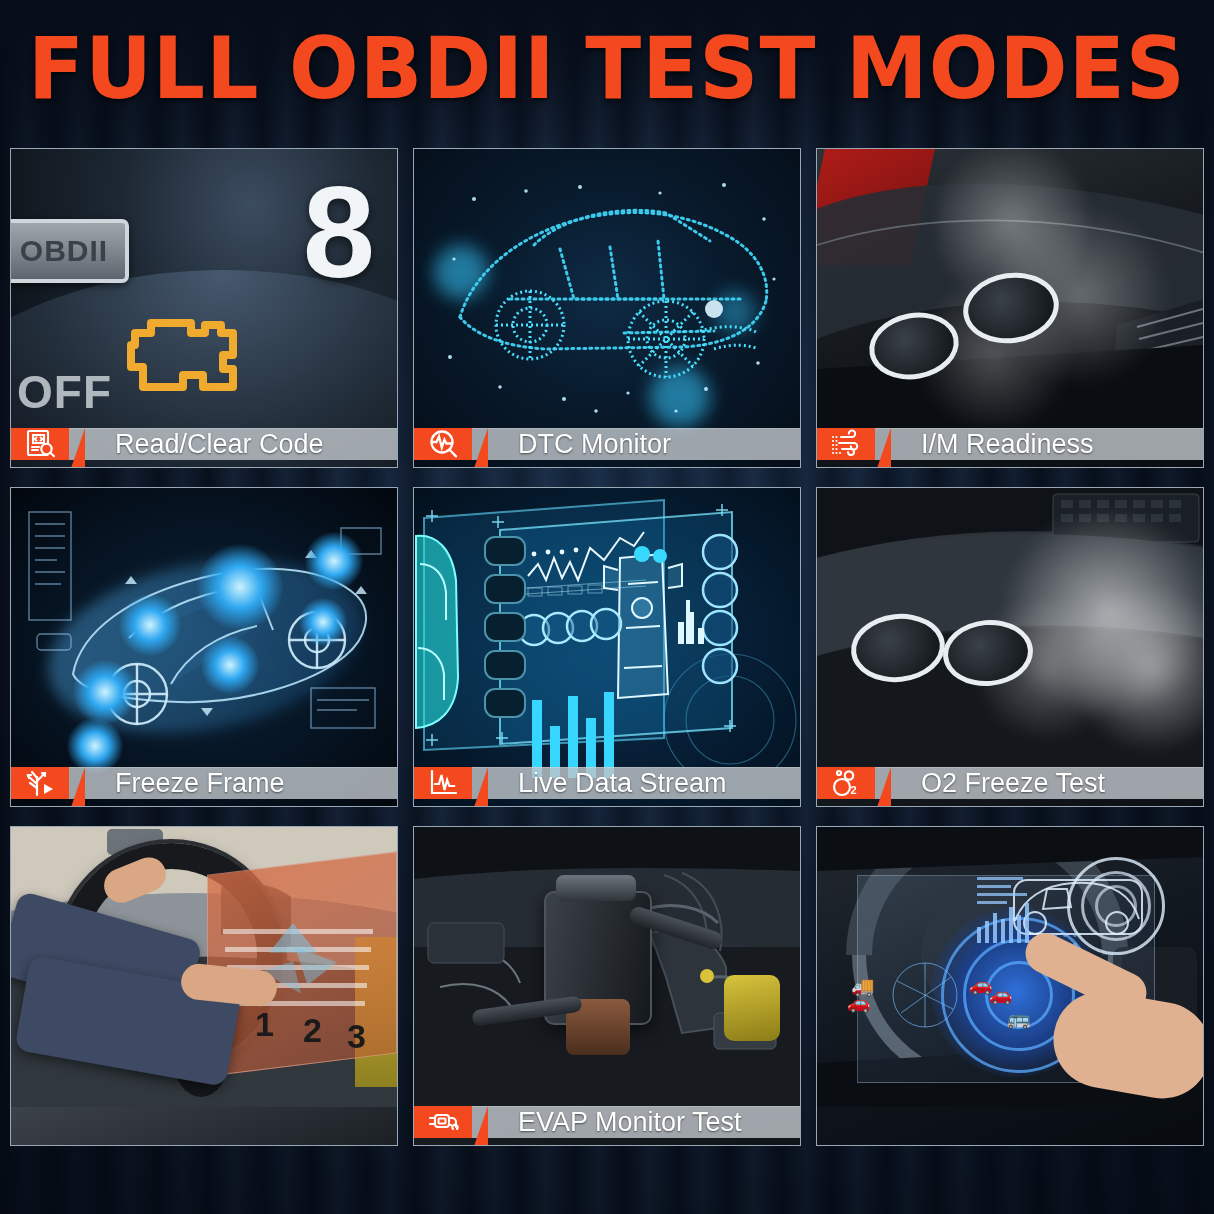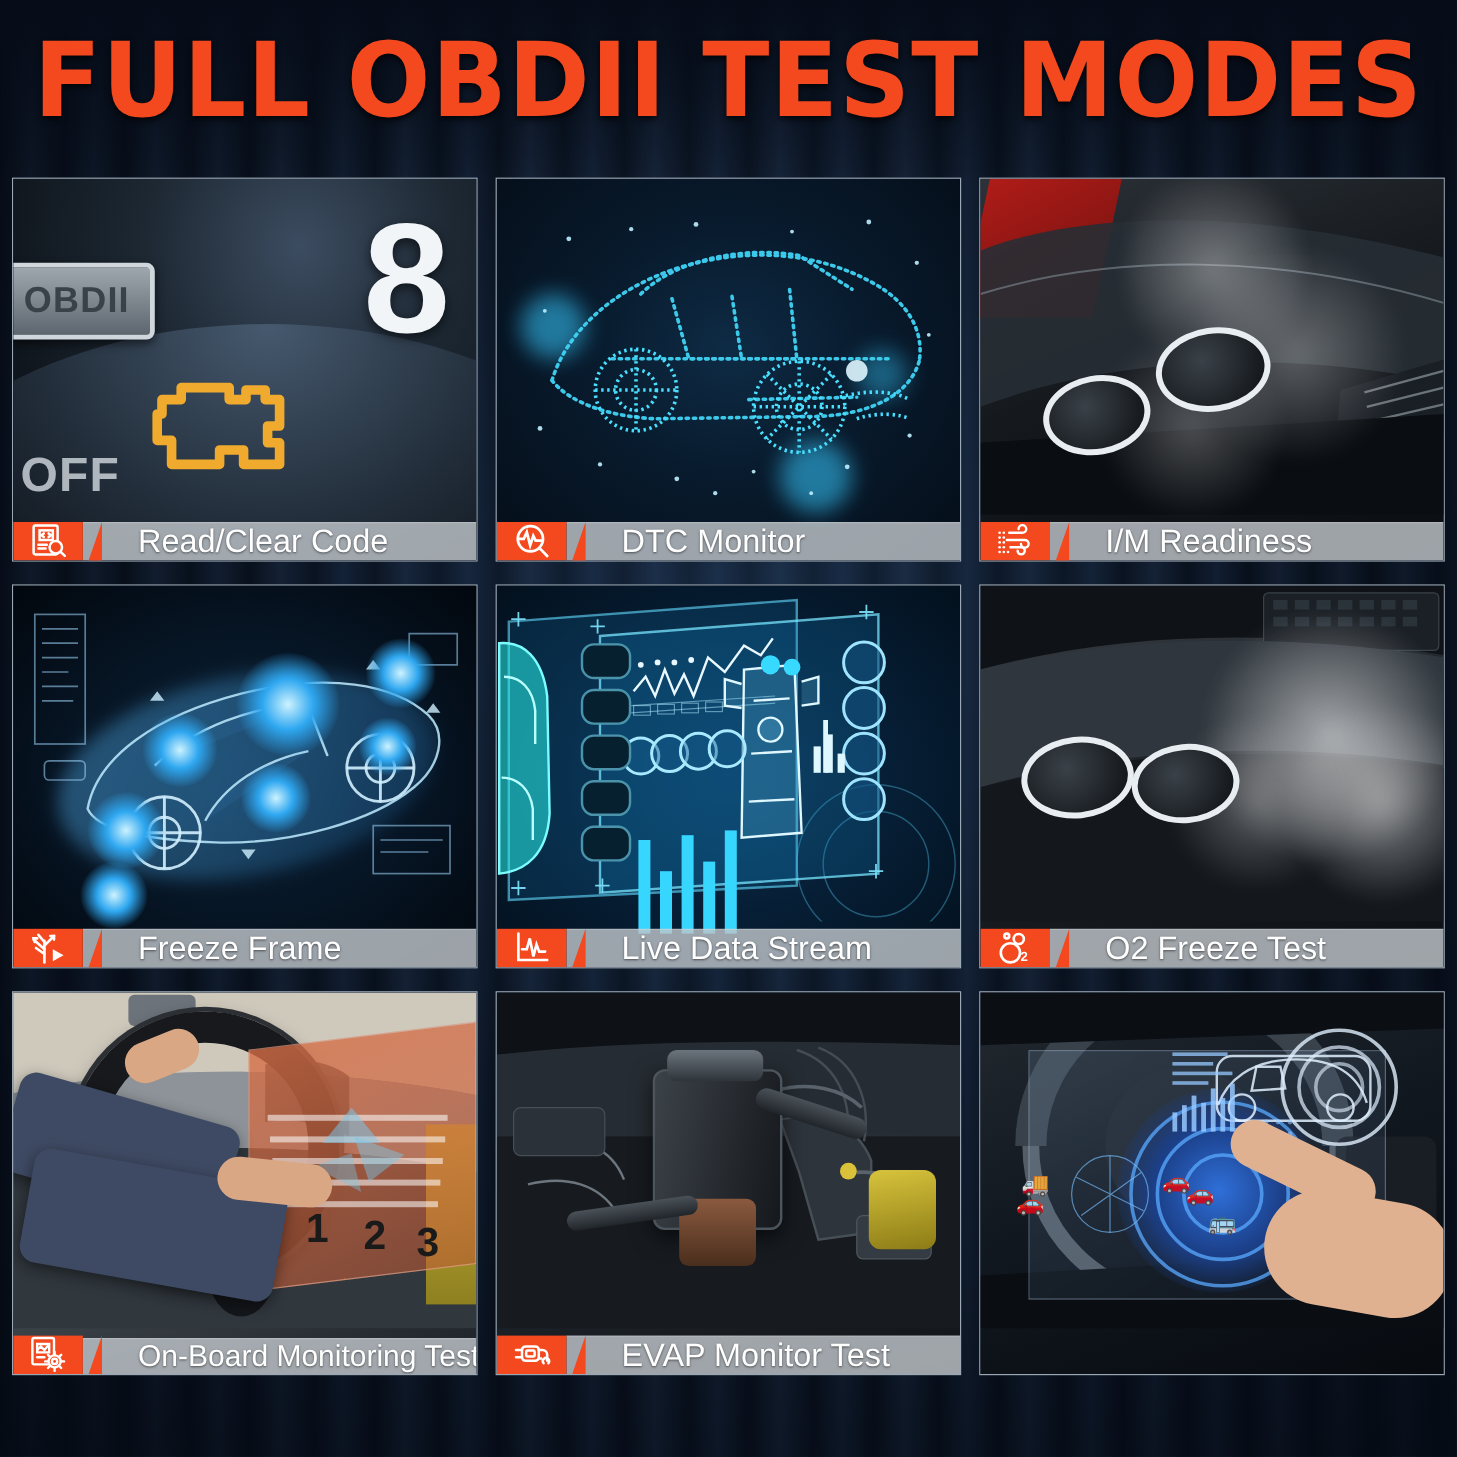--- a/index.html
+++ b/index.html
@@ -60,21 +60,21 @@
   .tile{
     position:relative;overflow:hidden;
     border:1px solid #9aa7b4;
     background:#06101d;
   }
   .photo{position:absolute;inset:0;overflow:hidden;}
 
   
   .labelbar{
     position:absolute;left:0;right:0;bottom:0;height:46px;
-    display:flex;align-items:flex-end;z-index:6;
+    display:flex;align-items:center;z-index:6;
   }
   .badge{
     position:relative;width:58px;flex:0 0 58px;
     background:#f4481e;
     display:flex;align-items:center;justify-content:center;
     z-index:3;
   }
   .badge::after{
     content:"";position:absolute;left:100%;top:0;
     border-style:solid;border-width:0 0 46px 16px;
@@ -109,21 +109,21 @@
     width:122px;height:56px;border-radius:7px;
     background:linear-gradient(180deg,#9fa7ae,#5d666e);
     border:4px solid #cfd6dc;
     display:flex;align-items:center;justify-content:center;
     color:#3a4249;font-size:30px;font-weight:bold;letter-spacing:1px;
     box-shadow:0 3px 8px rgba(0,0,0,.55);
   }
   .t1 .cel{position:absolute;left:88px;top:150px;}
   .t1 .off{
     position:absolute;left:6px;bottom:48px;color:#c9d0d6;
-    font-size:40px;font-weight:bold;opacity:.85;letter-spacing:1px;
+    font-size:46px;font-weight:bold;opacity:.85;letter-spacing:1px;
   }
 
   
   .t2{background:radial-gradient(ellipse at 50% 45%,#0e2b45 0%,#081a2c 45%,#050d18 100%);}
   .t2 .glow{position:absolute;border-radius:50%;filter:blur(9px);background:#36c9ff;opacity:.55;}
 
   
   .t3{background:radial-gradient(ellipse at 50% 50%,#0b2236 0%,#061423 55%,#02070d 100%);}
   .t3 .hot{position:absolute;border-radius:50%;background:radial-gradient(circle,#cdf2ff 0%,#2ea7f0 35%,rgba(20,110,180,0) 72%);}
   .t3 .bodyglow{
@@ -550,34 +550,20 @@
         <div class="poly" style="left:284px;top:120px;width:42px;height:38px;clip-path:polygon(0 0,100% 40%,30% 100%);opacity:.7"></div>
         <div class="poly" style="left:250px;top:134px;width:40px;height:36px;clip-path:polygon(0 30%,80% 0,100% 90%);opacity:.6"></div>
         <div class="arnum" style="left:244px;top:178px;">1</div>
         <div class="arnum" style="left:292px;top:184px;">2</div>
         <div class="arnum" style="left:336px;top:190px;">3</div>
         <div class="sleeve" style="left:-6px;top:88px;width:190px;height:86px;transform:rotate(16deg);"></div>
         <div class="sleeve" style="left:10px;top:146px;width:214px;height:96px;transform:rotate(10deg);"></div>
         <div class="hand" style="left:92px;top:36px;width:64px;height:34px;transform:rotate(-22deg);"></div>
         <div class="hand" style="left:170px;top:140px;width:96px;height:36px;transform:rotate(6deg);"></div>
       </div>
-      <div class="labelbar">
-        <div class="badge">
-          <svg viewBox="0 0 32 32" fill="none" stroke="#fff" stroke-width="2" stroke-linecap="round">
-            <rect x="3" y="2" width="18" height="22" rx="1.5"></rect>
-            <path d="M7 7 h10 v7 h-10z"></path>
-            <path d="M7 12 10 9 13 12 16 8.5"></path>
-            <path d="M7 18h6"></path>
-            <circle cx="21.5" cy="21.5" r="5" fill="#f4481e"></circle>
-            <path d="M21.5 13.6v2.2M21.5 27.2v2.2M13.6 21.5h2.2M27.2 21.5h2.2M16 16l1.6 1.6M25.4 25.4 27 27M27 16l-1.6 1.6M17.6 25.4 16 27"></path>
-            <circle cx="21.5" cy="21.5" r="2.2"></circle>
-          </svg>
-        </div>
-        <div class="bartext sm">On-Board Monitoring Test</div>
-      </div>
     </div>
 
     <div class="tile">
       <div class="photo t8">
         <svg width="388" height="280" viewBox="0 0 388 280" style="position:absolute;left:0;top:0;">
           <path d="M0 0 L388 0 L388 44 L0 52z" fill="#0e1216"></path>
           <path d="M0 52 C120 38 260 40 388 44 L388 120 C250 112 120 118 0 132z" fill="#262c33"></path>
           <rect x="0" y="120" width="388" height="160" fill="#171b20"></rect>
           <g stroke="#444c54" stroke-width="2" fill="none">
             <path d="M250 48 C282 58 296 88 292 120"></path>

